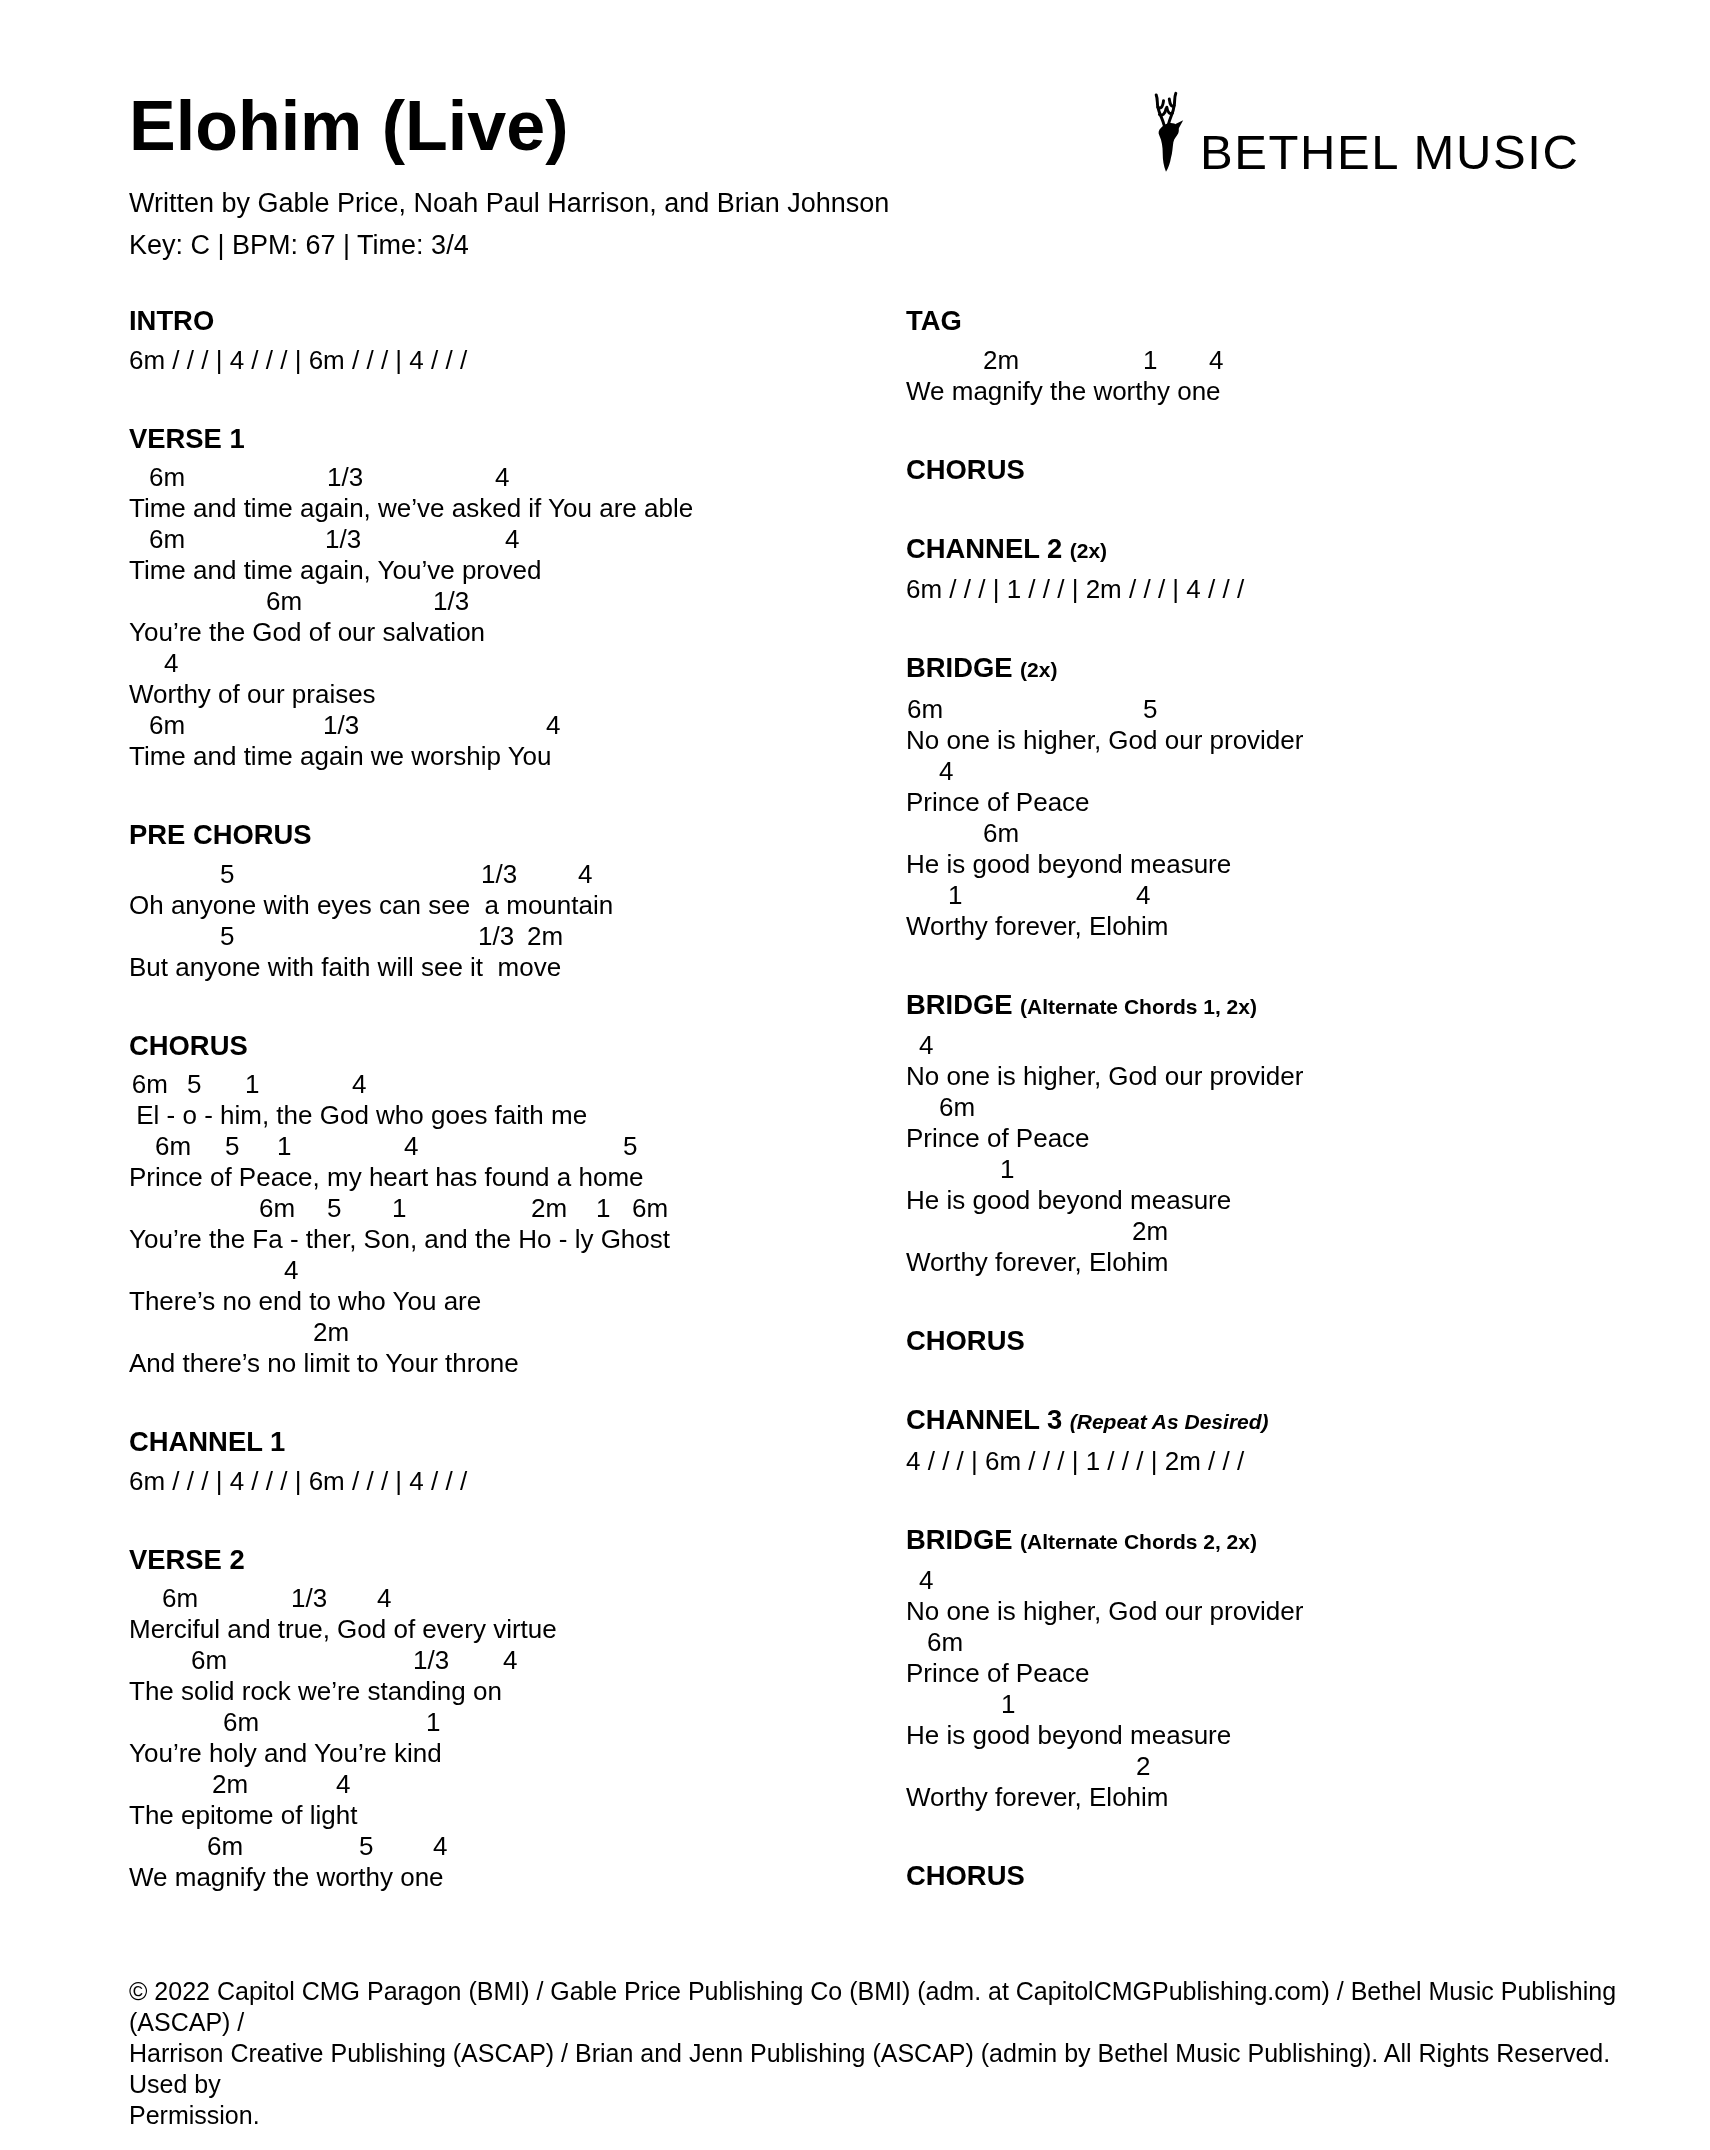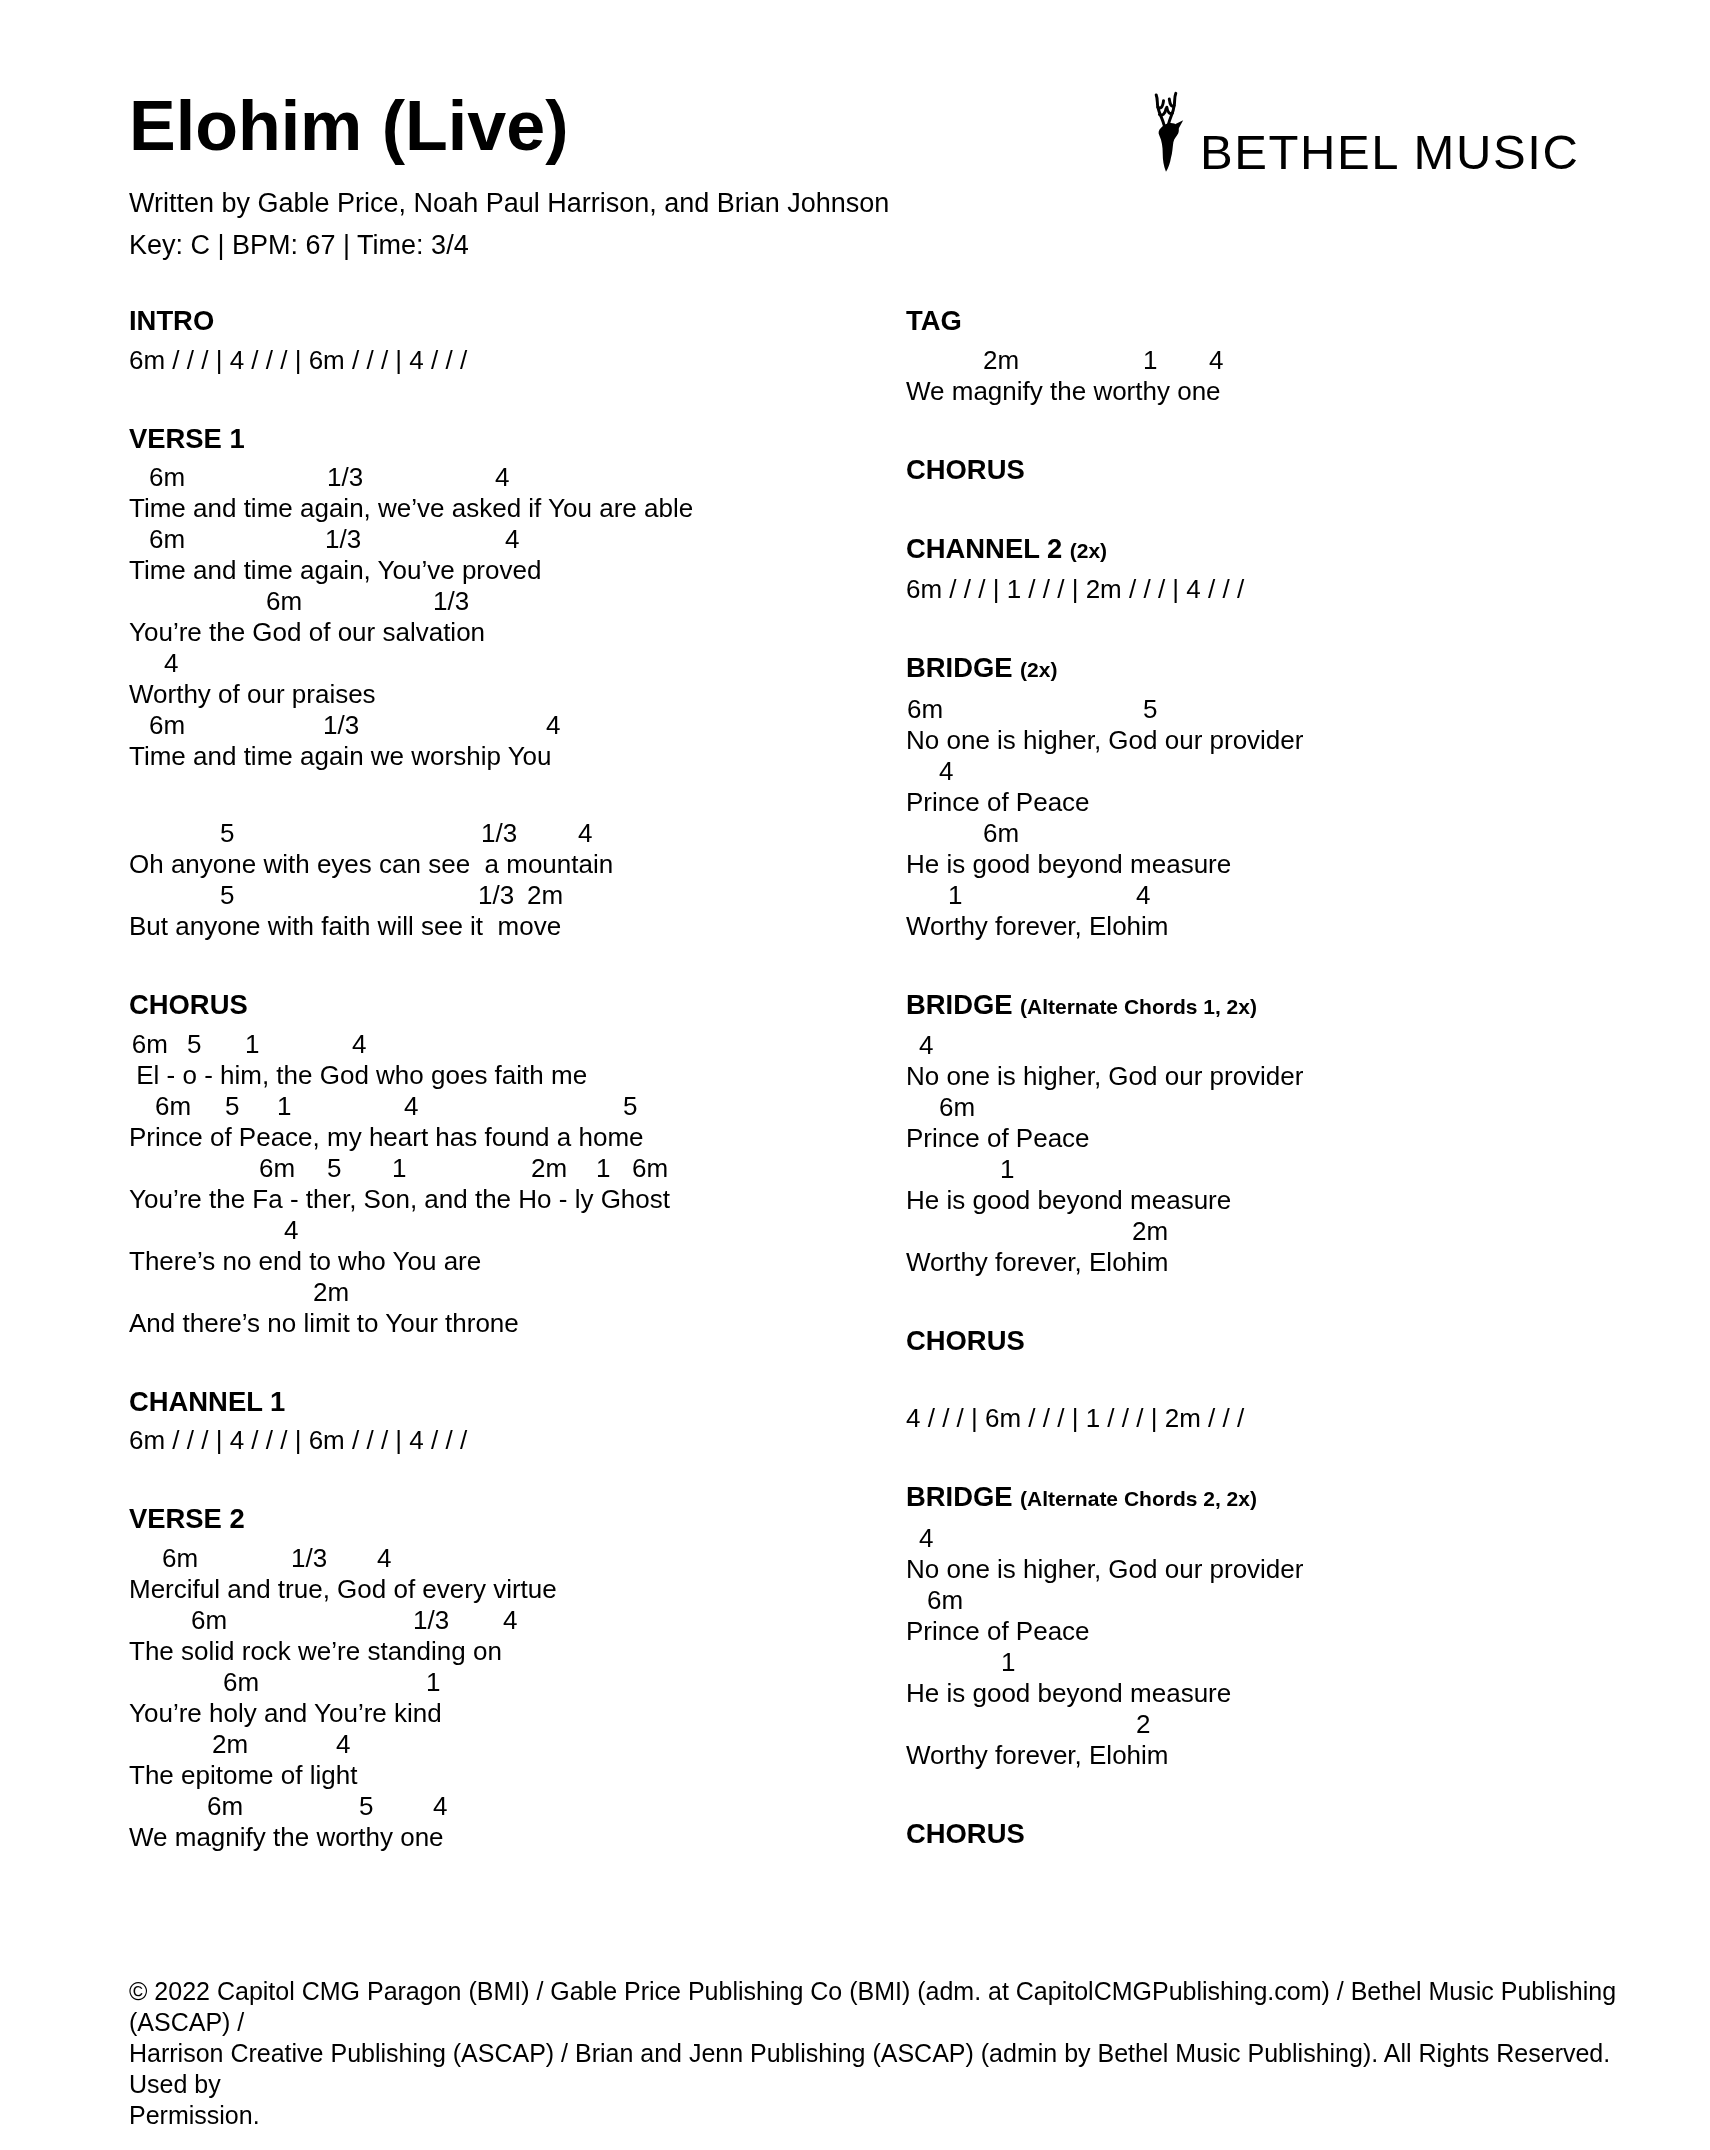--- a/index.html
+++ b/index.html
@@ -88,20 +88,21 @@
         </div>
         <div class="line">Worthy of our praises</div>
         <div class="chord-row">
           <span class="chord" style="left: 20px;">6m</span>
           <span class="chord" style="left: 194px;">1/3</span>
           <span class="chord" style="left: 417px;">4</span>
         </div>
         <div class="line">Time and time again we worship You</div>
       </section>
       <section class="section">
+        <div class="section-heading"><span>PRE CHORUS</span></div>
         <div class="chord-row">
           <span class="chord" style="left: 91px;">5</span>
           <span class="chord" style="left: 352px;">1/3</span>
           <span class="chord" style="left: 449px;">4</span>
         </div>
         <div class="line">Oh anyone with eyes can see  a mountain</div>
         <div class="chord-row">
           <span class="chord" style="left: 91px;">5</span>
           <span class="chord" style="left: 349px;">1/3</span>
           <span class="chord" style="left: 398px;">2m</span>
@@ -233,20 +234,21 @@
         <div class="line">He is good beyond measure</div>
         <div class="chord-row">
           <span class="chord" style="left: 226px;">2m</span>
         </div>
         <div class="line">Worthy forever, Elohim</div>
       </section>
       <section class="section">
         <div class="section-heading"><span>CHORUS</span></div>
       </section>
       <section class="section">
+        <div class="section-heading"><span>CHANNEL 3</span><span class="suffix italic">(Repeat As Desired)</span></div>
         <div class="line">4 / / / | 6m / / / | 1 / / / | 2m / / /</div>
       </section>
       <section class="section">
         <div class="section-heading"><span>BRIDGE</span><span class="suffix">(Alternate Chords 2, 2x)</span></div>
         <div class="chord-row">
           <span class="chord" style="left: 13px;">4</span>
         </div>
         <div class="line">No one is higher, God our provider</div>
         <div class="chord-row">
           <span class="chord" style="left: 21px;">6m</span>

